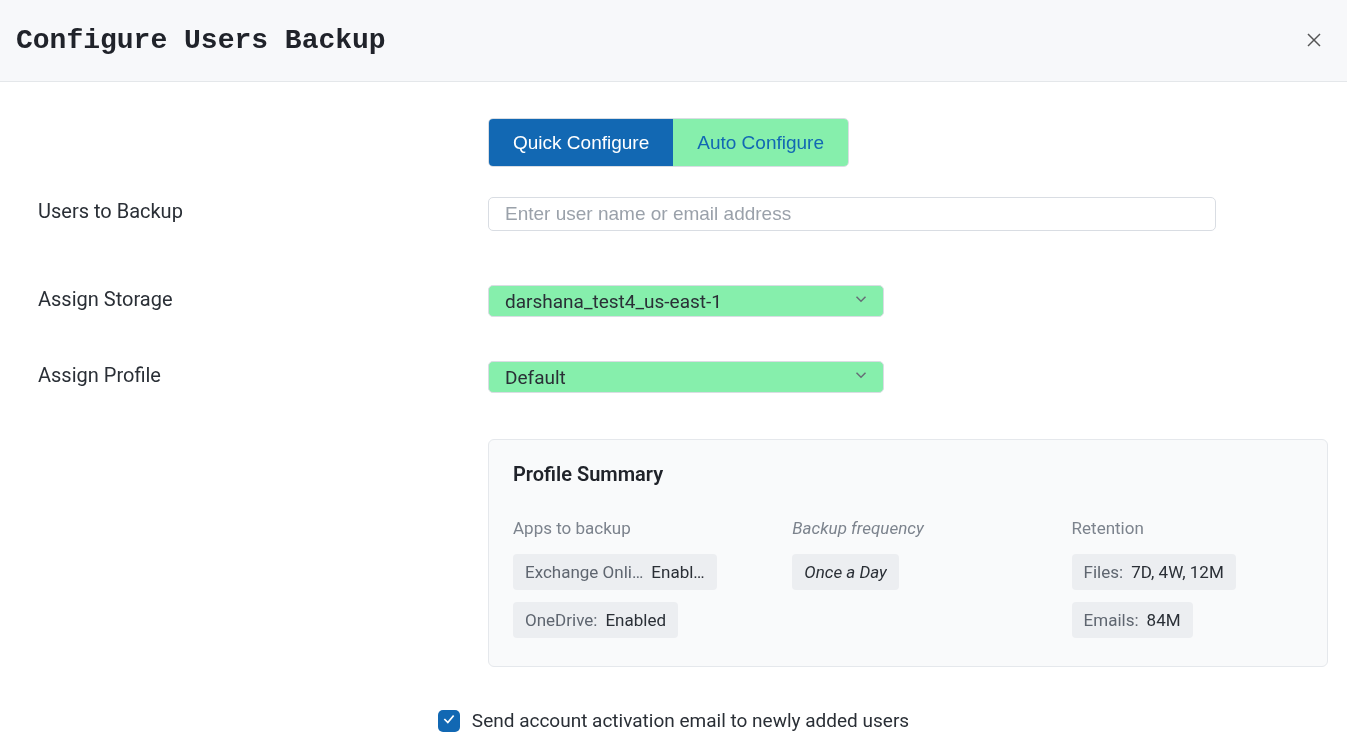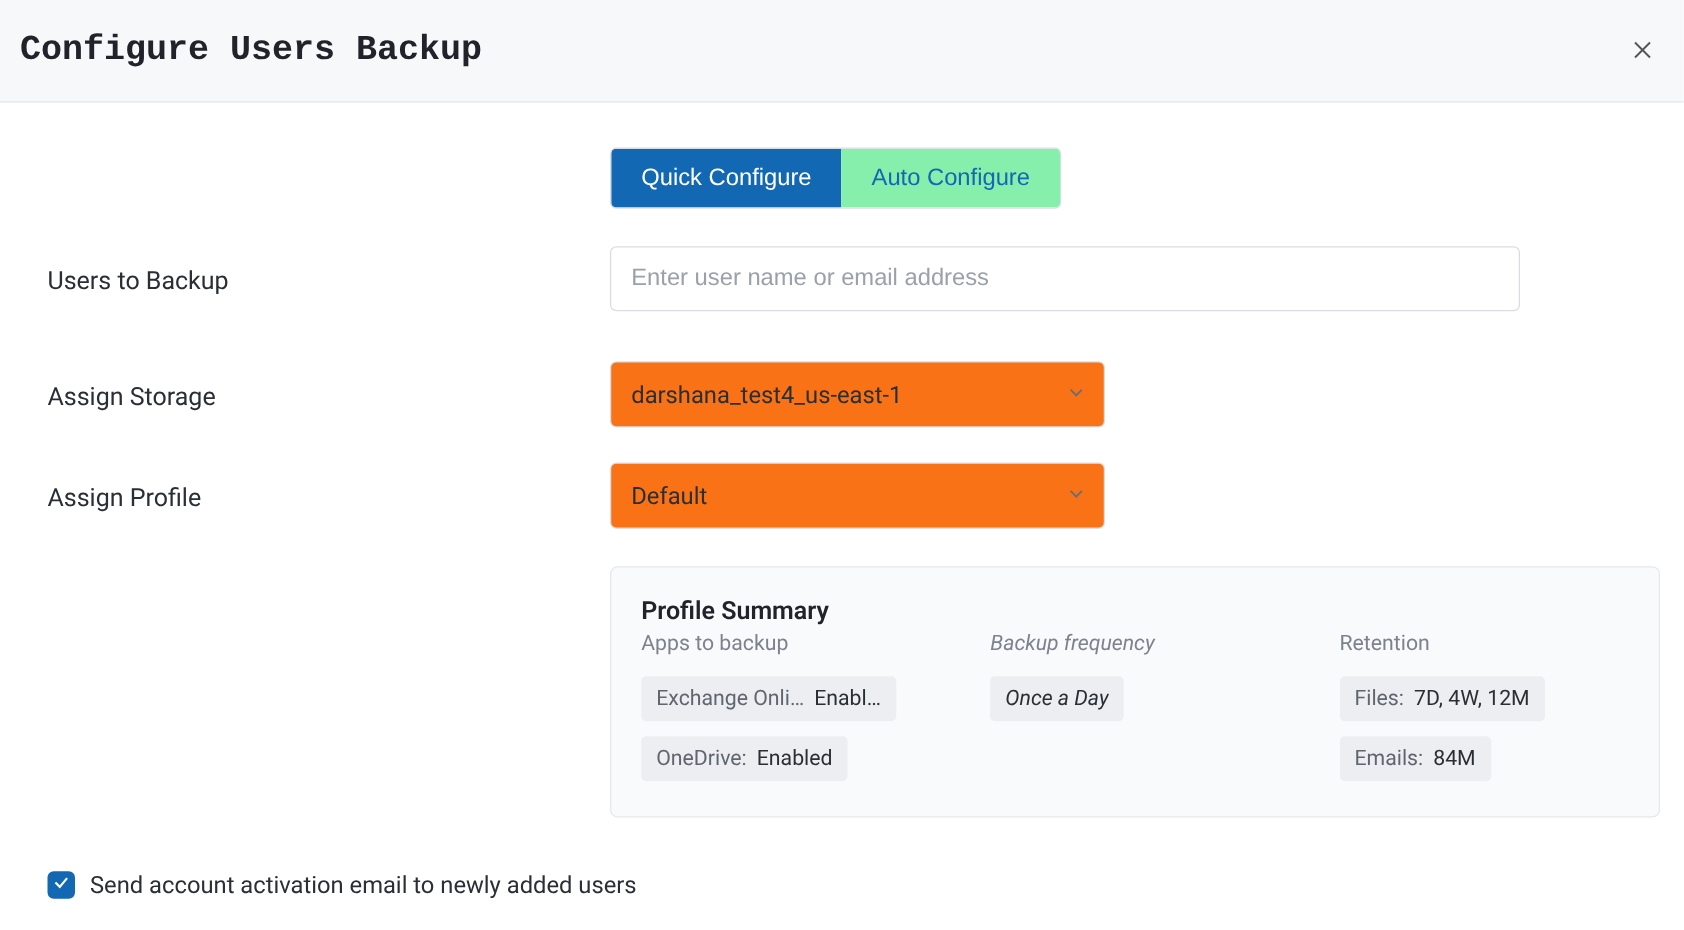--- a/index.html
+++ b/index.html
@@ -61,55 +61,54 @@
       border: none;
       background: #86efac;
       color: #1268b3;
     }
     .tab-btn.active {
       background: #1268b3;
       color: #fff;
     }
     .form-row {
       display: flex;
-      align-items: center;
       min-height: 48px;
       margin-bottom: 40px;
     }
     .form-row.select-row { margin-bottom: 28px; }
     .form-label {
       width: 450px;
       font-size: 20px;
       color: #2a2f36;
       font-weight: 400;
       padding-top: 2px;
     }
     .form-control-wrap { flex: 1; max-width: 728px; }
     .text-input {
       width: 100%;
-      height: 52px;
+      height: 34px;
       border: 1px solid #d9dde3;
       border-radius: 5px;
       padding: 0 16px;
       font-size: 19px;
       color: #333;
     }
     .text-input::placeholder { color: #9aa1aa; }
     .select-wrap {
       position: relative;
       width: 396px;
     }
     .select-box {
       width: 100%;
-      height: 53px;
+      height: 32px;
       border: 1px solid #d9dde3;
       border-radius: 5px;
       padding: 0 44px 0 16px;
       font-size: 19px;
-      background: #f97316;
+      background: #86efac;
       display: flex;
       align-items: center;
       cursor: pointer;
       color: #2a2f36;
     }
     .select-chevron {
       position: absolute;
       right: 14px;
       top: 50%;
       transform: translateY(-50%);
@@ -122,21 +121,21 @@
       border: 1px solid #e5e8ec;
       border-radius: 6px;
       background: #f9fafb;
       padding: 22px 24px 28px 24px;
       margin-bottom: 42px;
     }
     .summary-title {
       font-size: 20px;
       font-weight: 600;
       color: #20232a;
-      margin-bottom: 5px;
+      margin-bottom: 32px;
     }
     .summary-cols {
       display: flex;
       gap: 0;
     }
     .summary-col { }
     .summary-col.apps { width: 280px; }
     .summary-col.freq { width: 280px; font-style: italic; }
     .summary-col.ret  { width: 232px; }
     .col-heading {
@@ -175,20 +174,21 @@
       overflow: hidden;
       text-overflow: ellipsis;
       max-width: 70px;
     }
     .chip.single .chip-key { max-width: none; color: #2a2f36; }
     .checkbox-row {
       display: flex;
       align-items: center;
       gap: 12px;
       padding-left: 0;
+      justify-content: center;
     }
     .checkbox {
       width: 22px;
       height: 22px;
       border-radius: 5px;
       background: #1268b3;
       display: flex;
       align-items: center;
       justify-content: center;
       cursor: pointer;

